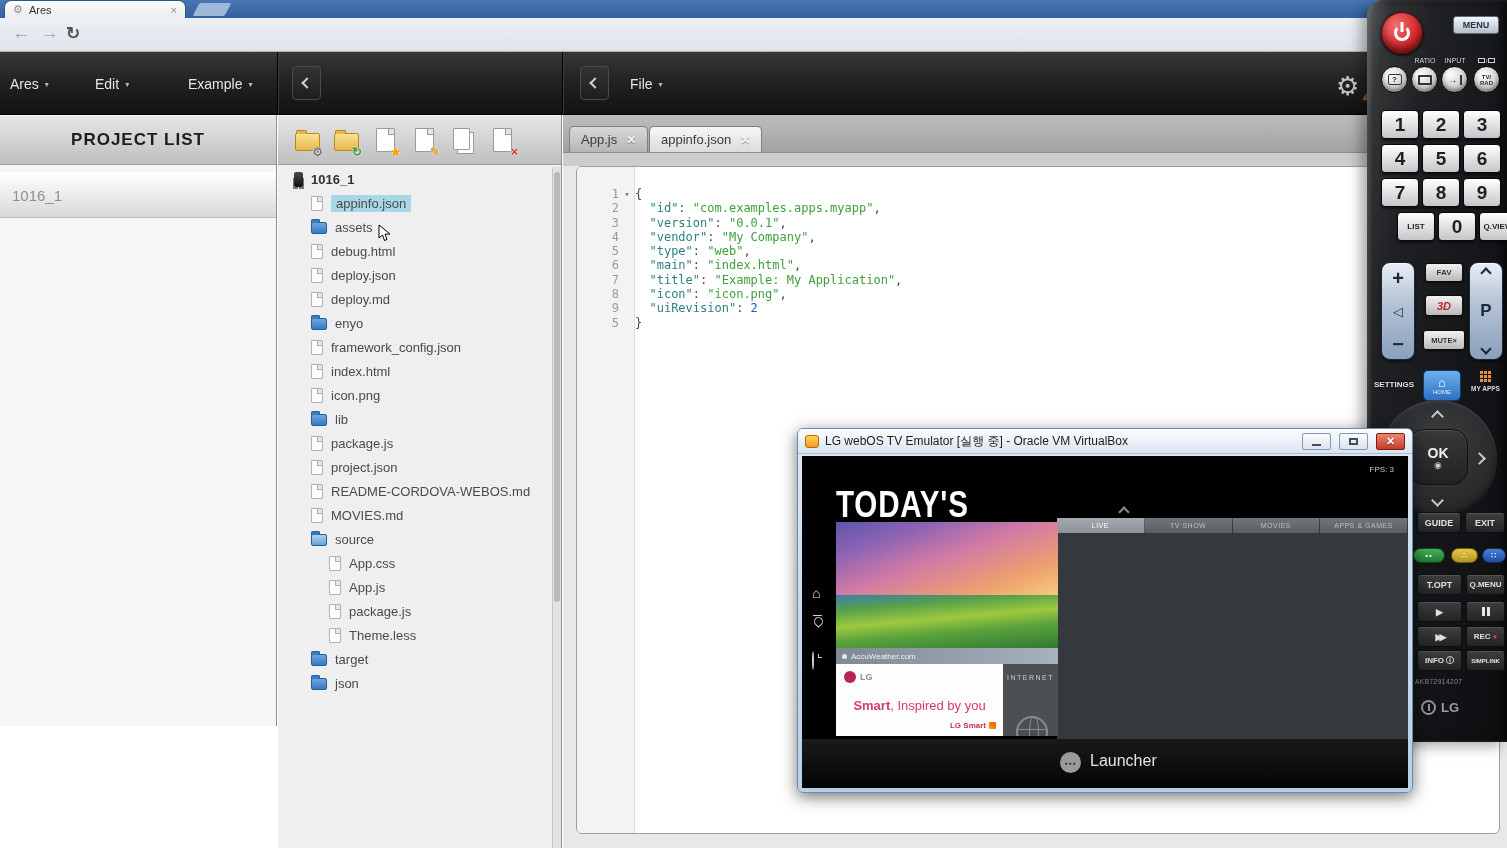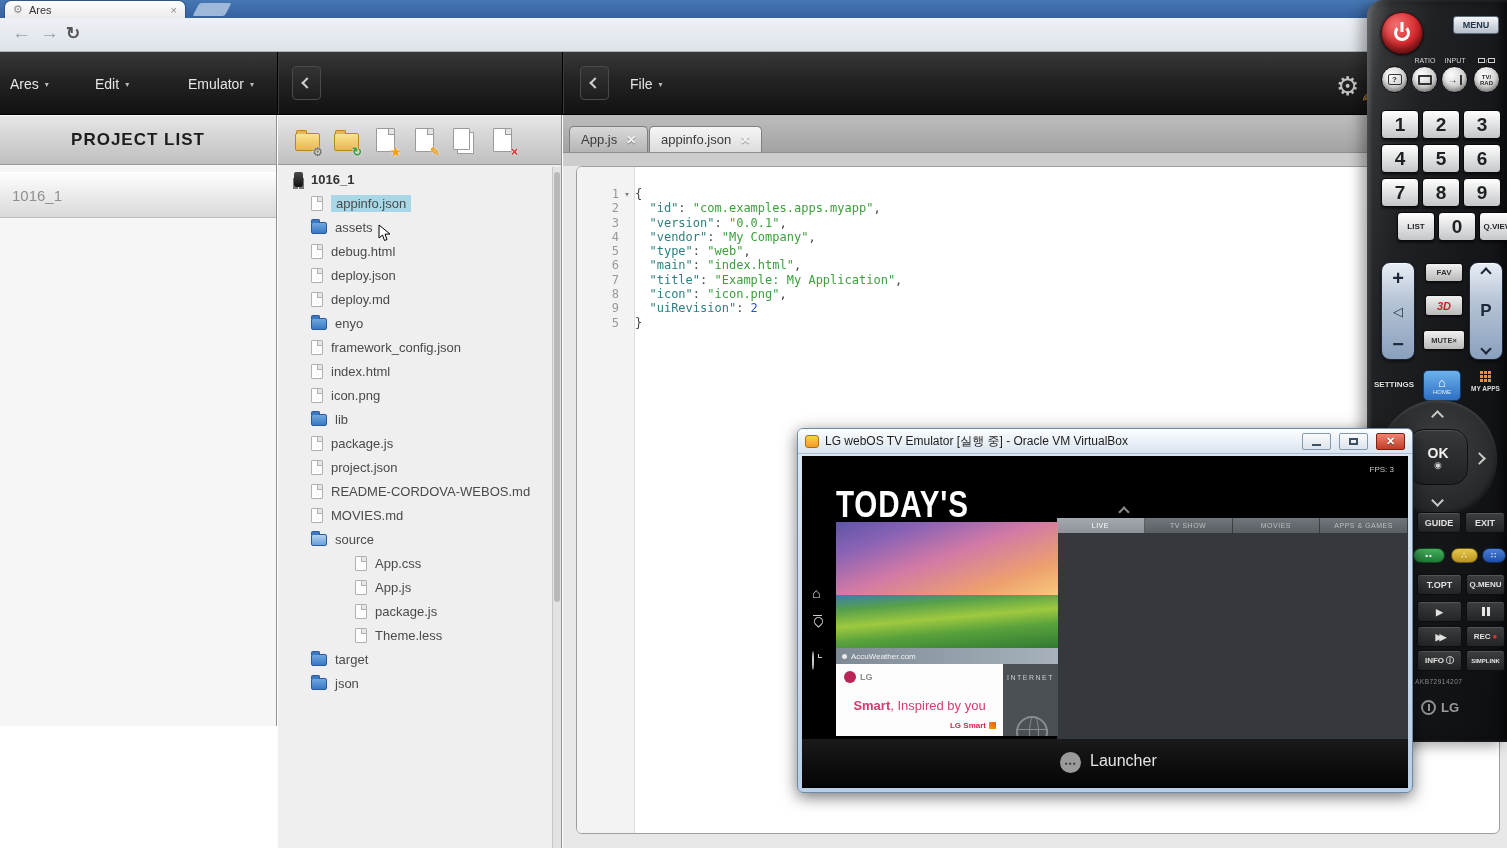--- a/index.html
+++ b/index.html
@@ -46,21 +46,21 @@
   .ftb-folder{width:25px;height:18px;background:linear-gradient(#f9e491,#e9b64d);border:1px solid #b9871f;border-radius:2px;position:relative;margin-top:3px}
   .ftb-folder::before{content:"";position:absolute;top:-4px;left:0;width:9px;height:3px;background:#e9b64d;border:1px solid #b9871f;border-bottom:none;border-radius:2px 2px 0 0}
   .ftb-doc{width:19px;height:24px;background:#fff;border:1px solid #9a9a9a;border-radius:1px;position:relative}
   .ftb-doc::before{content:"";position:absolute;right:0;top:0;width:5px;height:5px;background:#e4e4e4;border-left:1px solid #9a9a9a;border-bottom:1px solid #9a9a9a}
   .ftb-doc-copy{width:17px;height:22px;background:#fff;border:1px solid #9a9a9a;border-radius:1px;box-shadow:4px 4px 0 -1px #fff,4px 4px 0 #9a9a9a;position:relative;margin-right:4px;margin-bottom:3px}
   .ftb-badge{position:absolute;right:-1px;bottom:-3px;font-size:12px;font-weight:700;line-height:1;text-shadow:0 0 2px #fff}
   .tree{position:absolute;left:0;top:52px;right:9px;bottom:0;font-size:13px;color:#4a4a4a}
   .tree-row{display:flex;align-items:center;height:24px;gap:8px}
   .tree-row.root{padding-left:16px;font-weight:700;color:#333}
   .tree-row.indent-1{padding-left:33px}
-  .tree-row.indent-2{padding-left:77px}
+  .tree-row.indent-2{padding-left:51px}
   .icon-file{width:12px;height:15px;background:#fdfdfd;border:1px solid #b2b2b2;border-radius:1px;position:relative;flex:none}
   .icon-file::before{content:"";position:absolute;top:0;right:0;width:4px;height:4px;background:#e6e6e6;border-left:1px solid #b2b2b2;border-bottom:1px solid #b2b2b2}
   .icon-folder{width:16px;height:12px;background:linear-gradient(#6ea7e0,#3b78c4);border:1px solid #2a5a94;border-radius:2px;position:relative;flex:none;margin-top:2px}
   .icon-folder::before{content:"";position:absolute;top:-4px;left:-1px;width:7px;height:3px;background:#3b78c4;border:1px solid #2a5a94;border-bottom:none;border-radius:2px 2px 0 0}
   .icon-folder.open{background:linear-gradient(#b3d2f2,#699fd8)}
   .dev-icon{width:9px;height:15px;background:linear-gradient(#4a4a4a,#111);border-radius:2px;flex:none;box-shadow:-3px 4px 0 -2px #777,3px 4px 0 -2px #777}
   .tree-label.selected{background:#a8d8e8;padding:1px 5px}
   .tree-scroll{position:absolute;right:0;top:52px;bottom:0;width:9px;background:#e3e3e3;border-left:1px solid #c6c6c6}
   .tree-thumb{position:absolute;left:1px;top:5px;width:6px;height:430px;background:#b9b9b9;border-radius:3px}
 
@@ -206,21 +206,21 @@
     <span class="sect-div" style="left:562px"></span>
     <div class="menuitem" style="left:10px">
         <span>Ares</span>
         <span class="caret">▾</span>
       </div>
     <div class="menuitem" style="left:95px">
         <span>Edit</span>
         <span class="caret">▾</span>
       </div>
     <div class="menuitem" style="left:188px">
-        <span>Emulator</span>
+        <span>Example</span>
         <span class="caret">▾</span>
       </div>
     <div class="collapse-btn" style="left:292px">
         <span class="chv left"></span>
       </div>
     <div class="collapse-btn" style="left:580px">
         <span class="chv left"></span>
       </div>
     <div class="menuitem" style="left:630px">
         <span>File</span>

